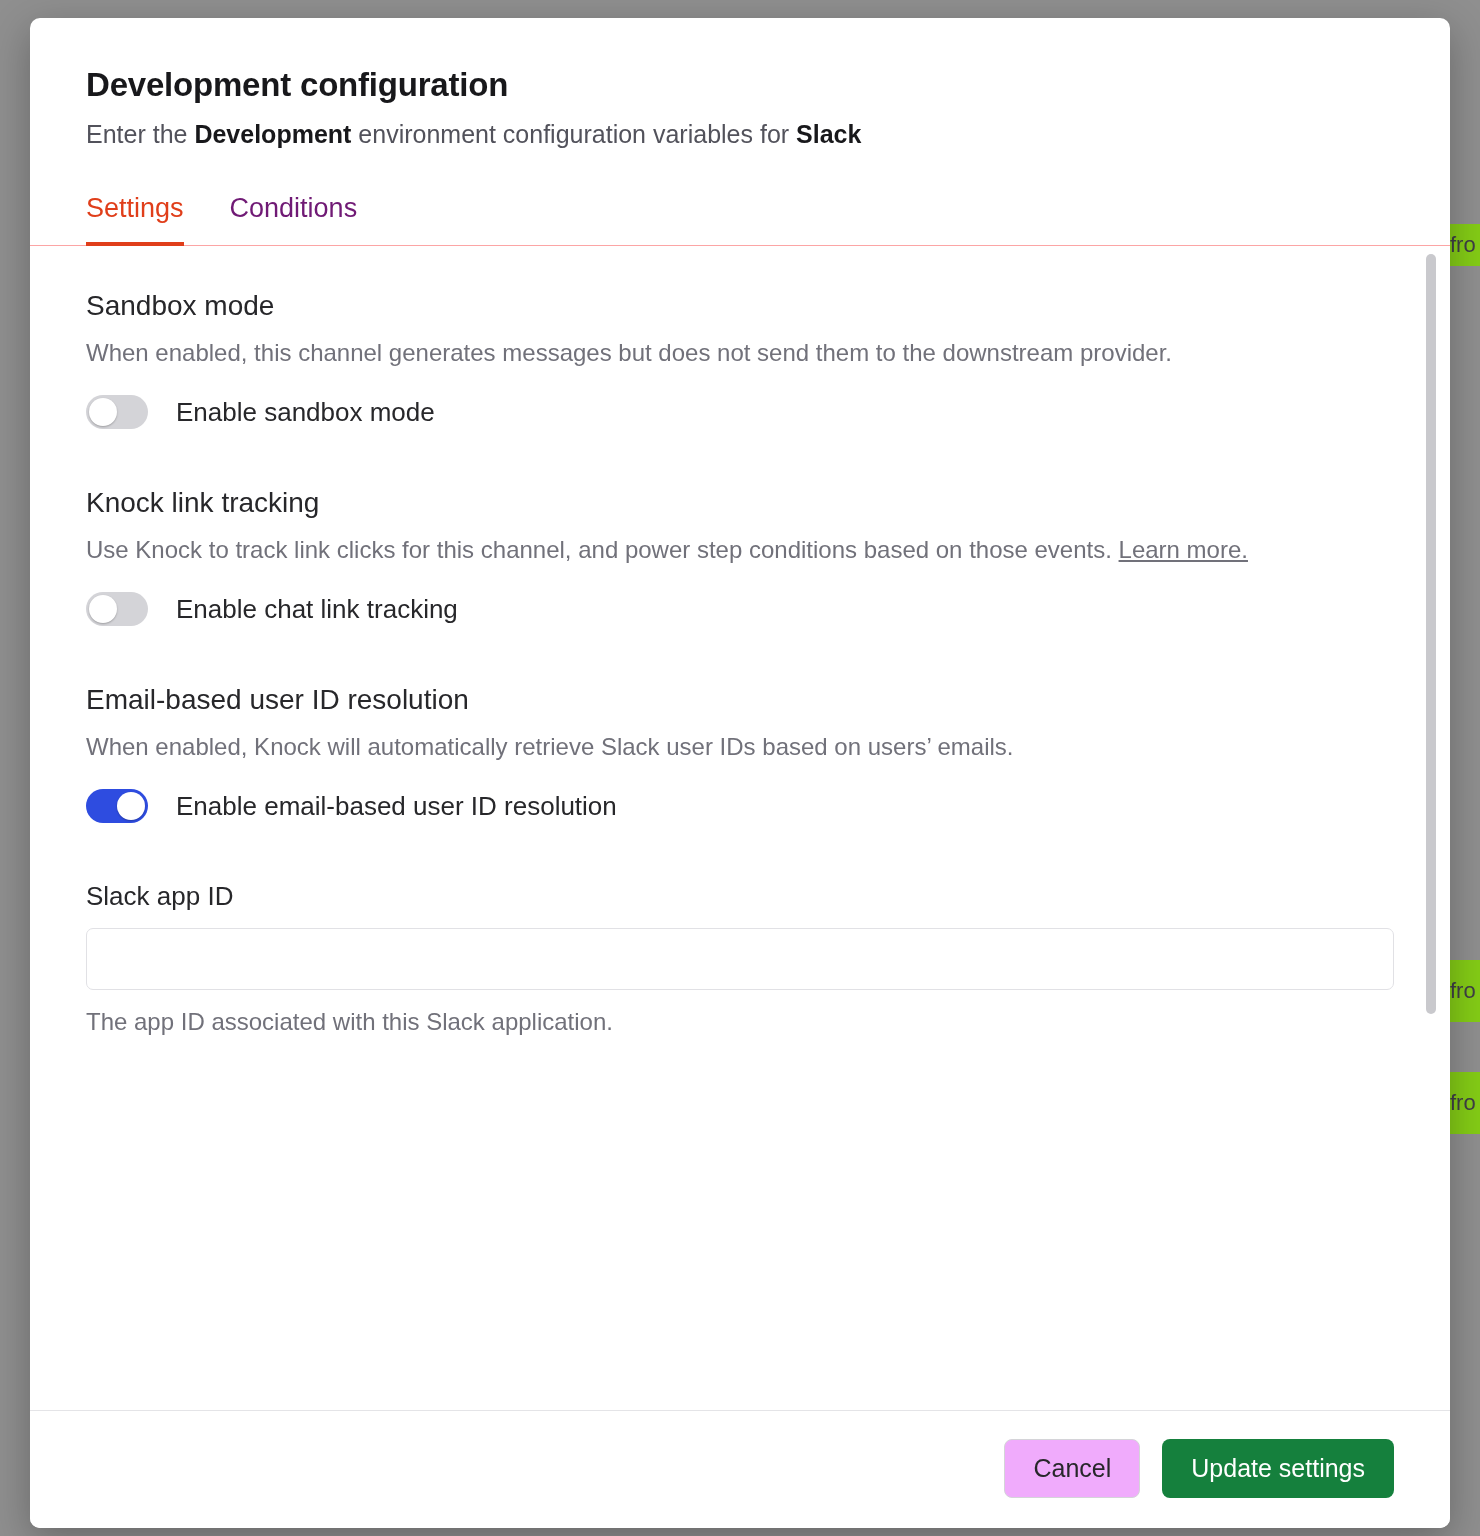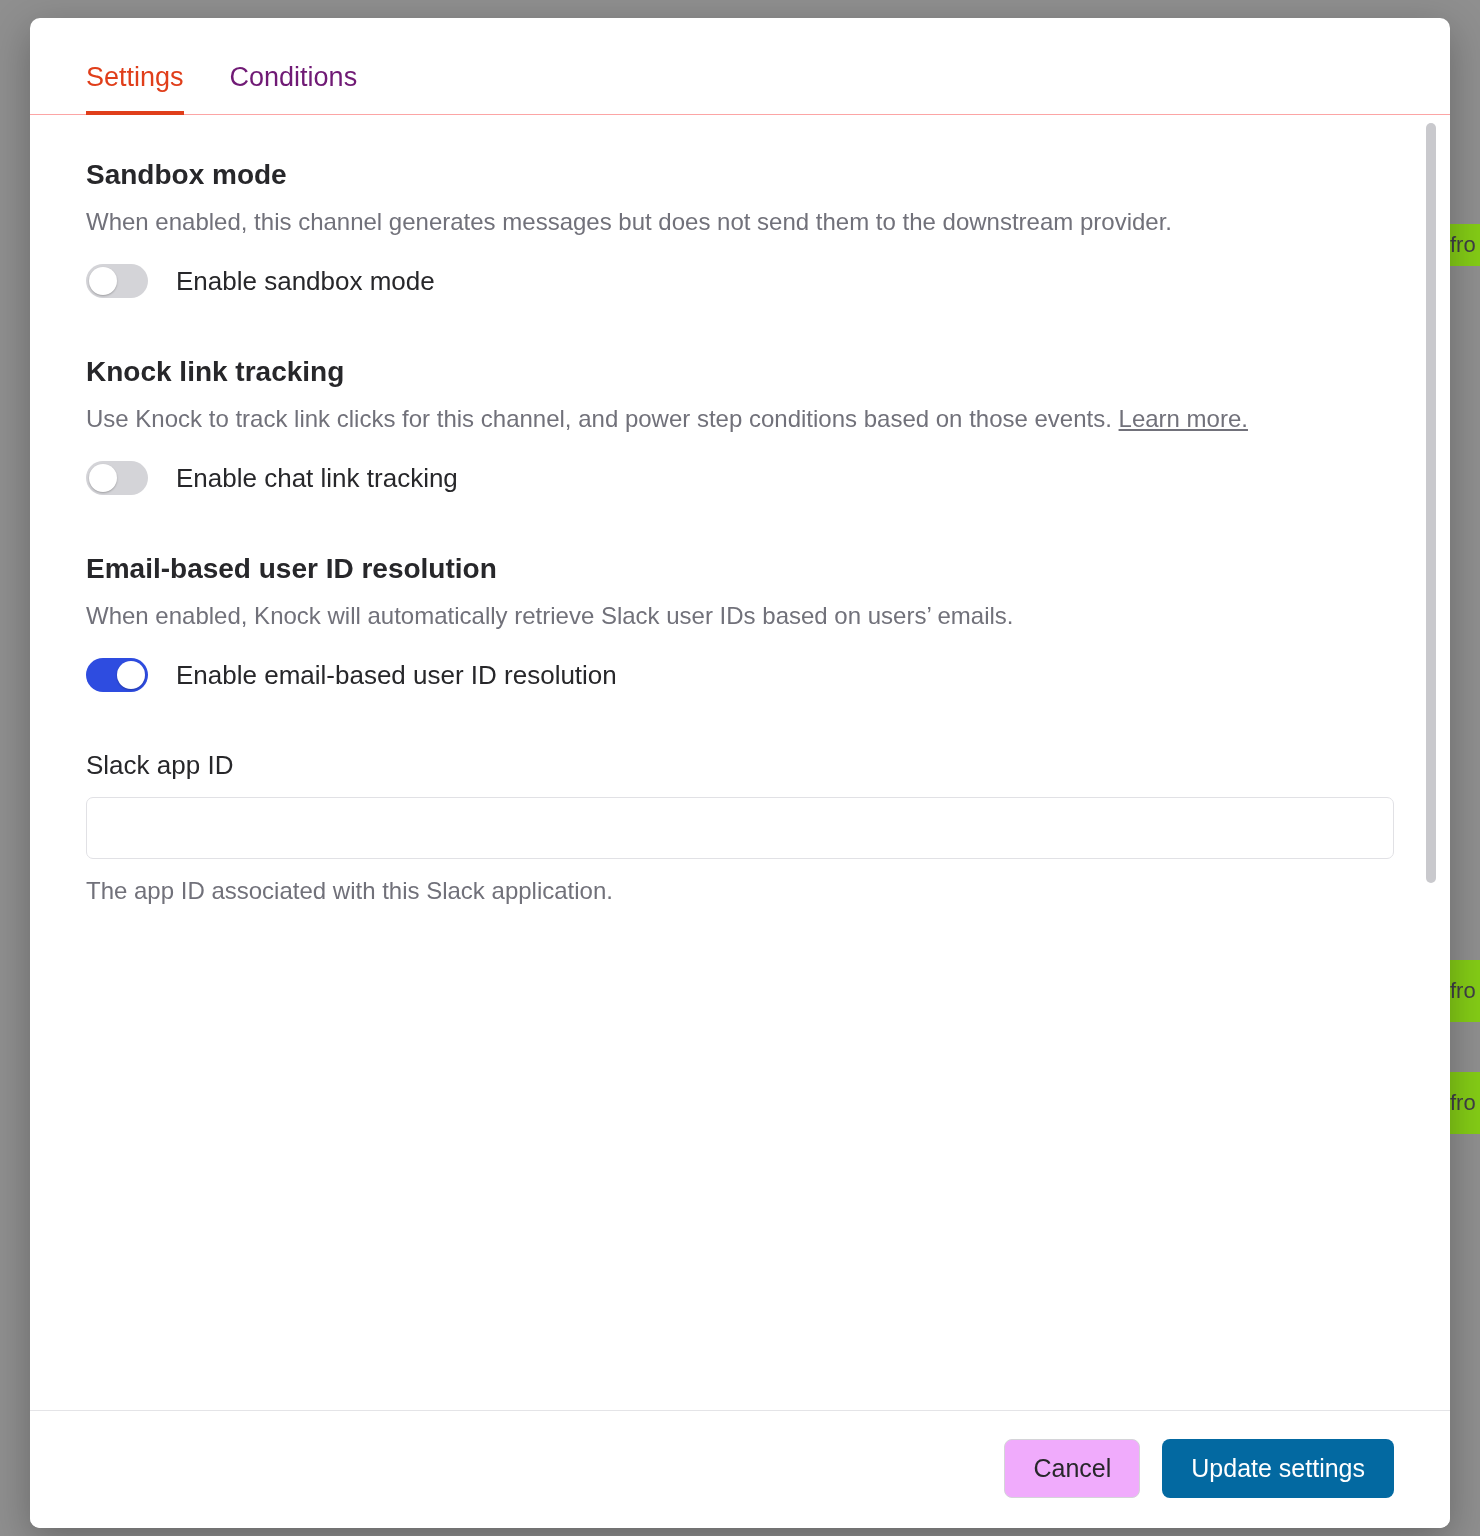--- a/index.html
+++ b/index.html
@@ -129,21 +129,21 @@
     border-radius: 5px;
   }
 
   .section { margin-bottom: 58px; }
   .section:last-child { margin-bottom: 0; }
 
   .section-title {
     font-size: 28px;
     color: #27272a;
     margin: 0 0 14px 0;
-    font-weight: bold;
+    font-weight: normal;
   }
 
   .section-desc {
     font-size: 24px;
     color: #71717a;
     line-height: 1.38;
     margin: 0 0 26px 0;
     max-width: 1290px;
   }
   .section-desc a {
@@ -223,37 +223,41 @@
     padding: 14px 28px;
     cursor: pointer;
     border: 1px solid transparent;
   }
   .btn-secondary {
     background: #f0abfc;
     border-color: #d4d4d8;
     color: #27272a;
   }
   .btn-primary {
-    background: #0369a1;
+    background: #15803d;
     color: #ffffff;
     font-weight: normal;
   }
 </style>
 </head>
 <body>
 
 <div id="page-root">
 
   <div class="bg-page"></div>
   <div class="bg-strip s1">fro</div>
   <div class="bg-strip s2">fro</div>
   <div class="bg-strip s3">fro</div>
 
   <div class="modal">
 
+    <div class="modal-header">
+      <h1 class="modal-title">Development configuration</h1>
+      <p class="modal-subtitle"><span>Enter the </span><b>Development</b><span> environment configuration variables for </span><b>Slack</b></p>
+    </div>
 
     <div class="tabs">
       <div class="tab active">Settings</div>
       <div class="tab">Conditions</div>
     </div>
 
     <div class="modal-body">
       <div class="scroll-area">
 
         <div class="section">

